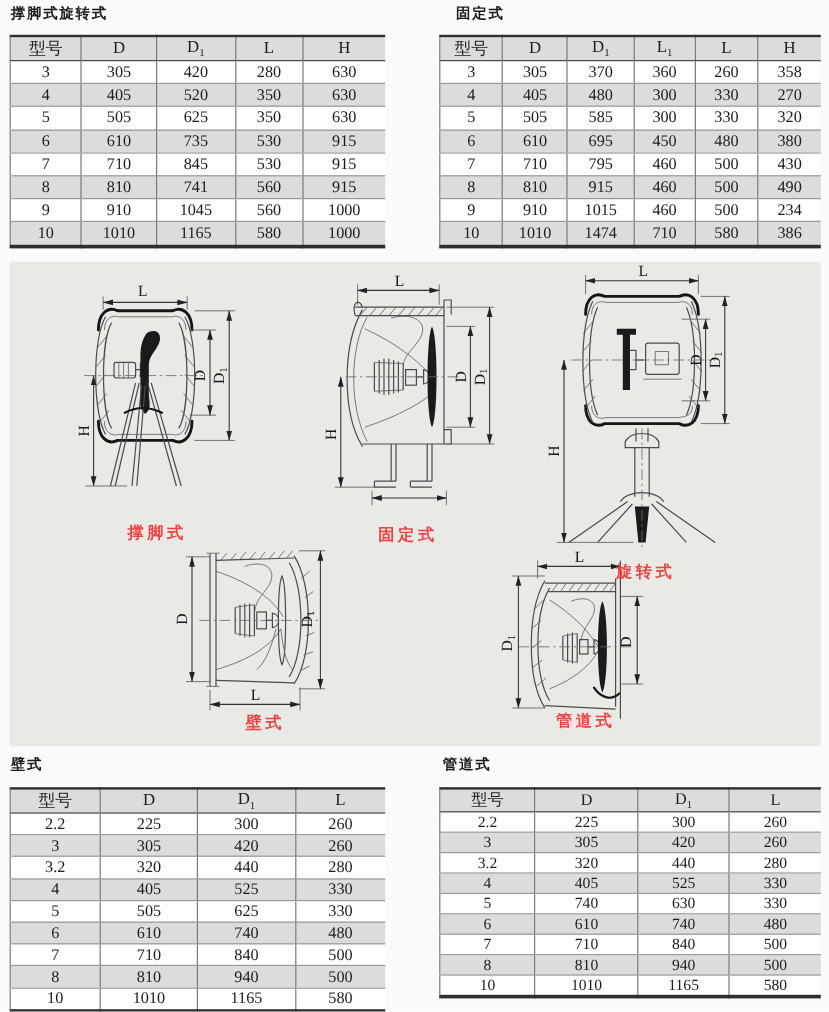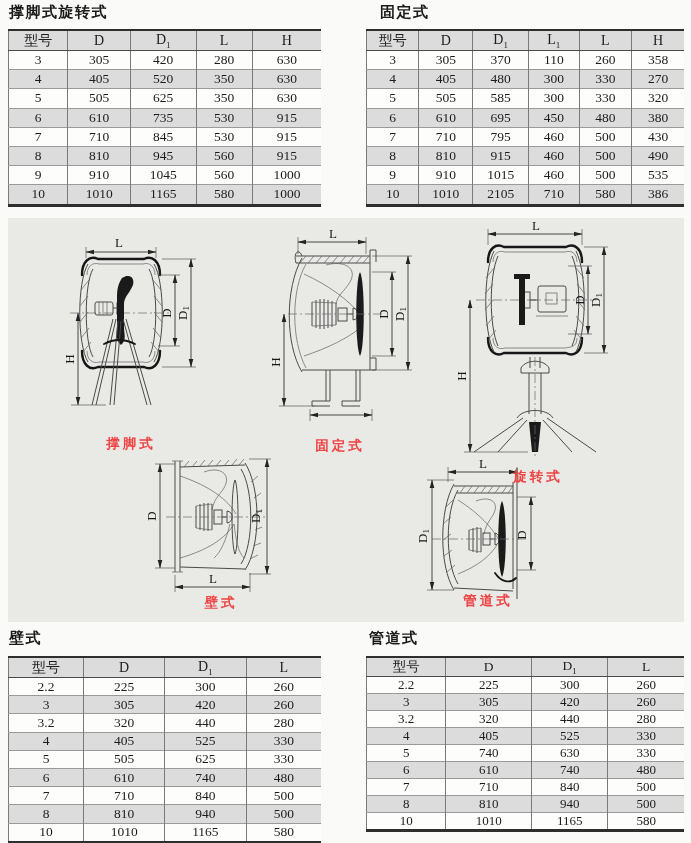--- a/index.html
+++ b/index.html
@@ -1,19 +1,19 @@
 <!DOCTYPE html>
 <html><head>
 <meta charset="utf-8">
 <style>
   html,body{margin:0;padding:0;}
   body{font-family:"Liberation Serif",serif;background:#ffffff;}
   #page{position:relative;width:691px;height:843px;background:#fafaf8;overflow:hidden;}
 
-  .sec-title{position:absolute;font-size:15px;font-weight:bold;letter-spacing:1.5px;color:#1b1b1b;}
+  .sec-title{position:absolute;font-size:12px;font-weight:bold;letter-spacing:1.5px;color:#1b1b1b;}
 
   .tblwrap{position:absolute;}
   .tblwrap table{width:100%;border-collapse:collapse;table-layout:fixed;
     border-top:2px solid #2e2e2e;border-bottom:3px solid #2e2e2e;border-left:1px solid #7a7a7a;}
   .tblwrap th,.tblwrap td{text-align:center;color:#1c1c1c;padding:0;vertical-align:middle;
     border-left:1px solid #7a7a7a;font-weight:normal;}
   .tblwrap th:first-child,.tblwrap td:first-child{border-left:none;}
   .tblwrap th{background:#dcdcdc;border-bottom:1.5px solid #4a4a4a;font-size:14px;text-align:center;}
   .tblwrap td{border-top:1px solid #9a9a9a;background:#fdfdfb;}
   .tblwrap tbody tr:first-child td{border-top:none;}
@@ -98,21 +98,21 @@
           <tr>
             <td>7</td>
             <td>710</td>
             <td>845</td>
             <td>530</td>
             <td>915</td>
           </tr>
           <tr>
             <td>8</td>
             <td>810</td>
-            <td>945</td>
+            <td>741</td>
             <td>560</td>
             <td>915</td>
           </tr>
           <tr>
             <td>9</td>
             <td>910</td>
             <td>1045</td>
             <td>560</td>
             <td>1000</td>
           </tr>
@@ -144,21 +144,21 @@
             <th>L<sub>1</sub></th>
             <th>L</th>
             <th>H</th>
           </tr>
         </thead>
         <tbody>
           <tr>
             <td>3</td>
             <td>305</td>
             <td>370</td>
-            <td>110</td>
+            <td>360</td>
             <td>260</td>
             <td>358</td>
           </tr>
           <tr>
             <td>4</td>
             <td>405</td>
             <td>480</td>
             <td>300</td>
             <td>330</td>
             <td>270</td>
@@ -194,26 +194,26 @@
             <td>460</td>
             <td>500</td>
             <td>490</td>
           </tr>
           <tr>
             <td>9</td>
             <td>910</td>
             <td>1015</td>
             <td>460</td>
             <td>500</td>
-            <td>535</td>
+            <td>234</td>
           </tr>
           <tr>
             <td>10</td>
             <td>1010</td>
-            <td>2105</td>
+            <td>1474</td>
             <td>710</td>
             <td>580</td>
             <td>386</td>
           </tr>
         </tbody>
       </table>
     </div>
   <div class="tblwrap t-botl" style="left:8px;top:656px;width:313px;">
       <table>
         <colgroup>

